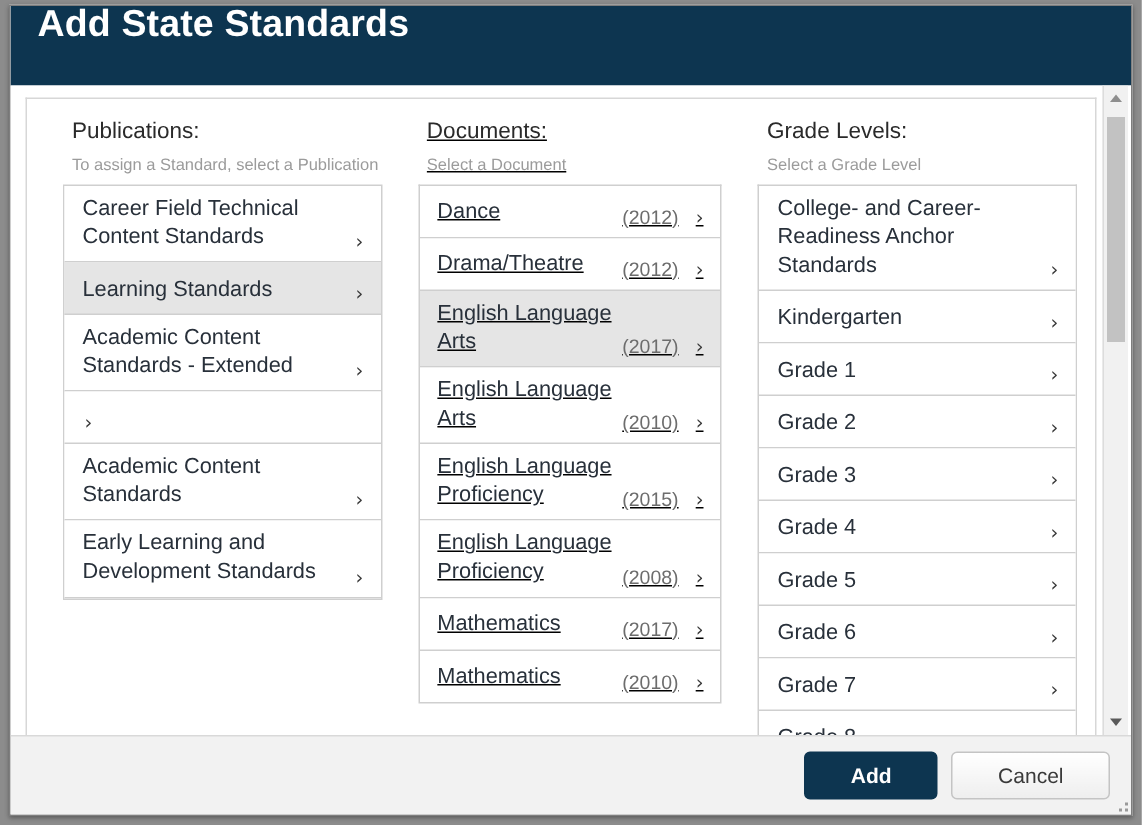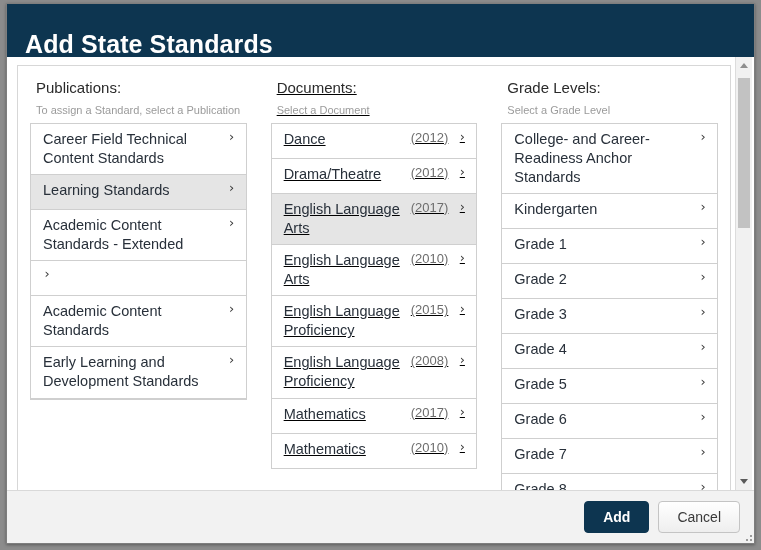--- a/index.html
+++ b/index.html
@@ -30,21 +30,21 @@
     flex-direction: column;
     overflow: hidden;
   }
 
   
   .dlg-header {
     height: 53px;
     min-height: 53px;
     background: #0d3550;
     display: flex;
-    align-items: flex-end;
+    align-items: flex-start;
     padding: 0 0 0 18px;
     box-sizing: border-box;
   }
   .dlg-title {
     color: #ffffff;
     font-size: 25px;
     font-weight: bold;
     letter-spacing: 0.1px;
     line-height: 1;
   }
@@ -60,20 +60,21 @@
     position: absolute;
     left: 10px;
     top: 8px;
     right: 23px;
     bottom: 0;
     background: #ffffff;
     border: 1px solid #d7d7d7;
     border-bottom: none;
     box-sizing: border-box;
     overflow: hidden;
+    padding-left: 12px;
   }
   .columns {
     display: flex;
     padding: 14px 0 0 0;
     height: 100%;
     box-sizing: border-box;
   }
   .col {
     box-sizing: border-box;
     padding: 0 12px 0 12px;
@@ -100,21 +101,21 @@
     border: 1px solid #cfcfcf;
     border-bottom: none;
     background: #ffffff;
     box-sizing: border-box;
   }
   .list.closed { border-bottom: 1px solid #cfcfcf; }
 
   .row {
     position: relative;
     display: flex;
-    align-items: flex-start;
+    align-items: flex-end;
     min-height: 35px;
     border-bottom: 1px solid #cfcfcf;
     background: #ffffff;
     padding: 6px 10px 6px 12px;
     box-sizing: border-box;
     cursor: pointer;
   }
   .row.selected { background: #e5e5e5; }
 
   .row-label {
@@ -189,21 +190,21 @@
     display: flex;
     align-items: center;
     justify-content: flex-end;
     padding-right: 14px;
     box-sizing: border-box;
   }
   .btn {
     font-family: "Liberation Sans", sans-serif;
     font-size: 14px;
     border-radius: 4px;
-    padding: 7px 18px;
+    padding: 7px 30px;
     cursor: pointer;
     box-sizing: border-box;
     line-height: 1.2;
   }
   .btn-add {
     background: #0d3550;
     color: #ffffff;
     border: 1px solid #0d3550;
     font-weight: bold;
     margin-right: 9px;

